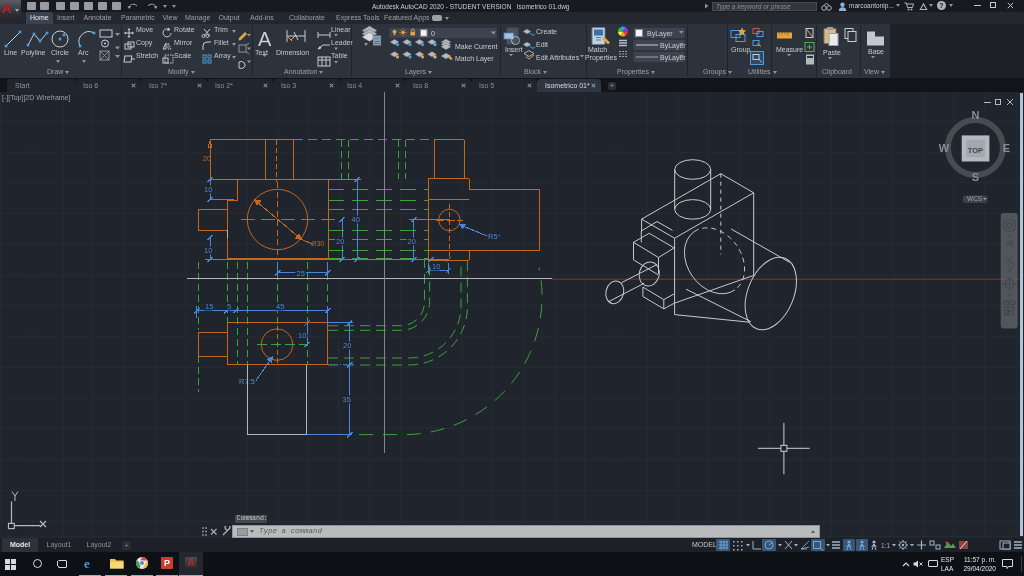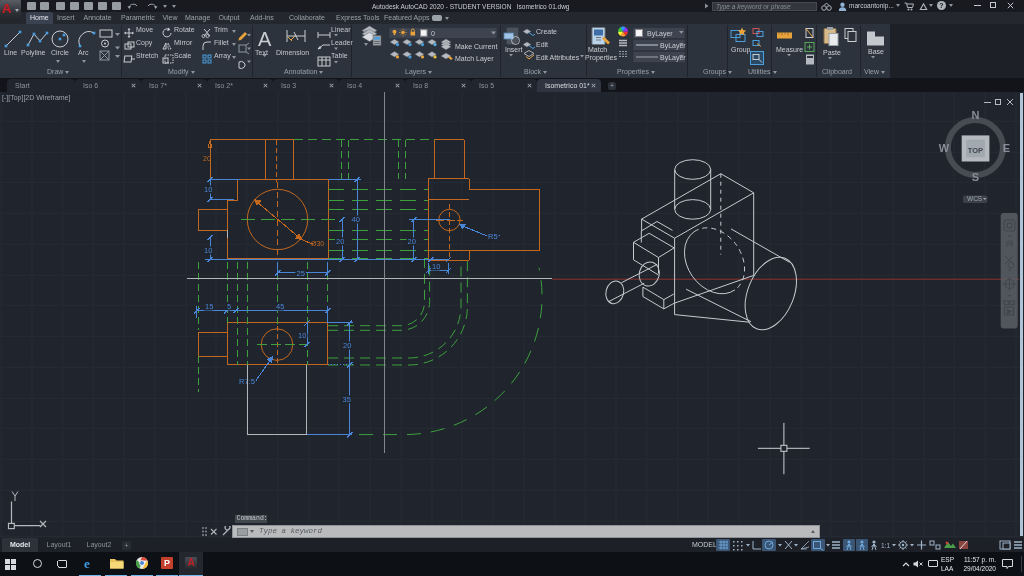--- a/index.html
+++ b/index.html
@@ -597,21 +597,21 @@
           <circle cx="2" cy="9" r="0.9"></circle>
           <circle cx="5" cy="9" r="0.9"></circle>
         </g>
         <path d="M10,3 l5.5,5.5 M15.5,3 L10,8.5" stroke="#aeb4ba" stroke-width="1.1"></path>
         <path d="M22,9 L27,4 a2.5,2.5 0 1 1 2,-2 L24,7" stroke="#aeb4ba" fill="none" stroke-width="1.3"></path>
       </svg>
       <div class="abs" style="left:234.5px;top:423px;width:32px;height:7.5px;background:#42474d;font-size:6.5px;color:#c3c8ce;font-family:'Liberation Mono',monospace;line-height:8px;padding-left:2px;">Command:</div>
       <div class="abs" style="left:232px;top:432.8px;width:588px;height:13.2px;background:#b9bbbd;border:1px solid #90939a;">
         <div class="abs" style="left:4px;top:2.5px;width:11px;height:7.5px;background:#9a9da0;border:1px solid #7e8184;"></div>
         <div class="tri" style="left:17px;top:4px;border-top-color:#5a5e62;"></div>
-        <div class="abs" style="left:26px;top:1.5px;font-size:7.5px;font-style:italic;color:#595d61;font-family:'Liberation Mono',monospace;">Type a keyword</div>
+        <div class="abs" style="left:26px;top:1.5px;font-size:7.5px;font-style:italic;color:#595d61;font-family:'Liberation Mono',monospace;">Type a command</div>
         <div class="triu" style="left:578px;top:4px;"></div>
       </div>
     </div>
     <div id="statusrow">
       <div class="abs" style="left:2px;top:0;width:36px;height:14px;background:#2c313a;color:#e3e6ea;font-size:7px;font-weight:bold;text-align:center;line-height:14px;">Model</div>
       <div class="abs" style="left:40px;top:0;width:38px;height:14px;color:#8d939b;font-size:7px;text-align:center;line-height:14px;">Layout1</div>
       <div class="abs" style="left:80px;top:0;width:38px;height:14px;color:#8d939b;font-size:7px;text-align:center;line-height:14px;">Layout2</div>
       <div class="abs" style="left:122px;top:3px;width:9px;height:9px;background:#272c33;color:#8d939b;font-size:7px;line-height:9px;text-align:center;border-radius:1px;">+</div>
       <div class="abs" style="left:692px;top:0;font-size:7px;color:#c3c9cf;line-height:14px;">MODEL</div>
       <svg class="abs" style="left:714px;top:0;" width="310" height="14" viewBox="714 0 310 14">

